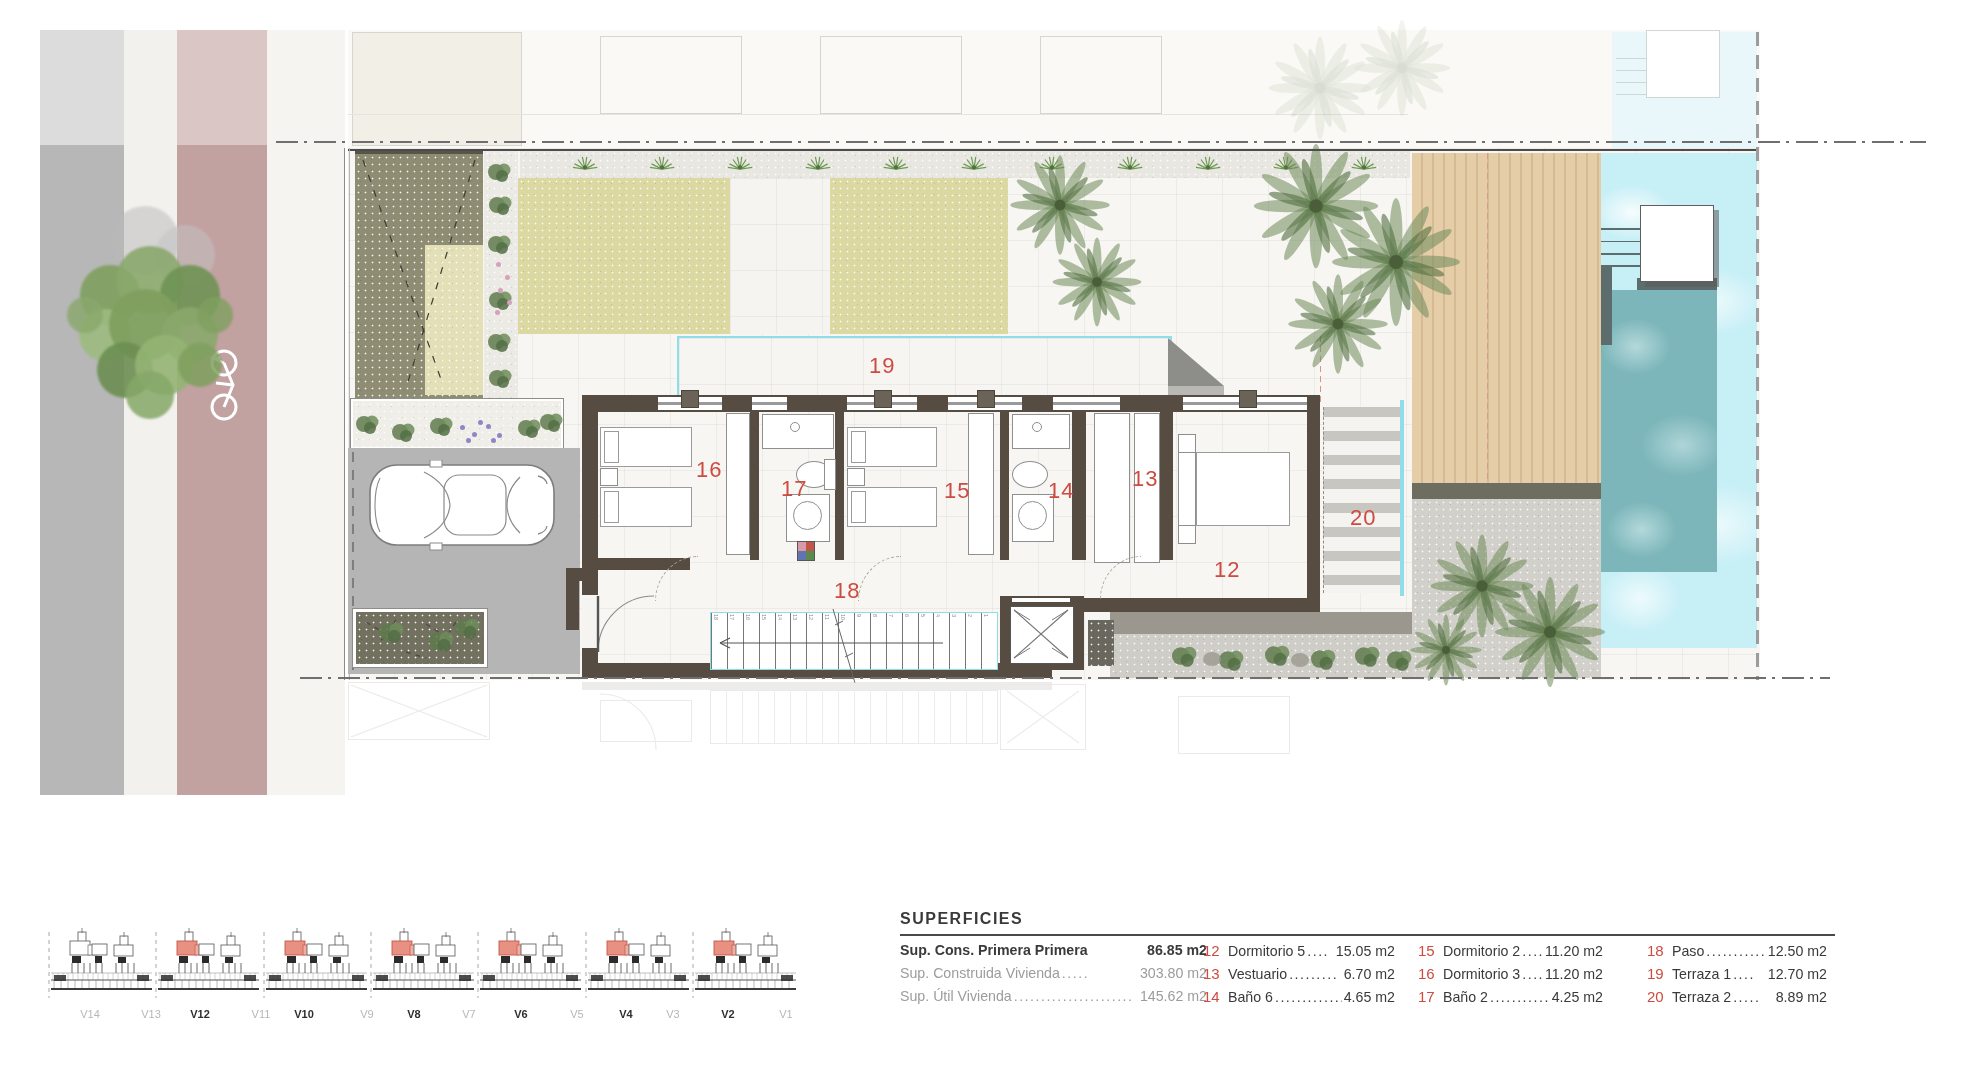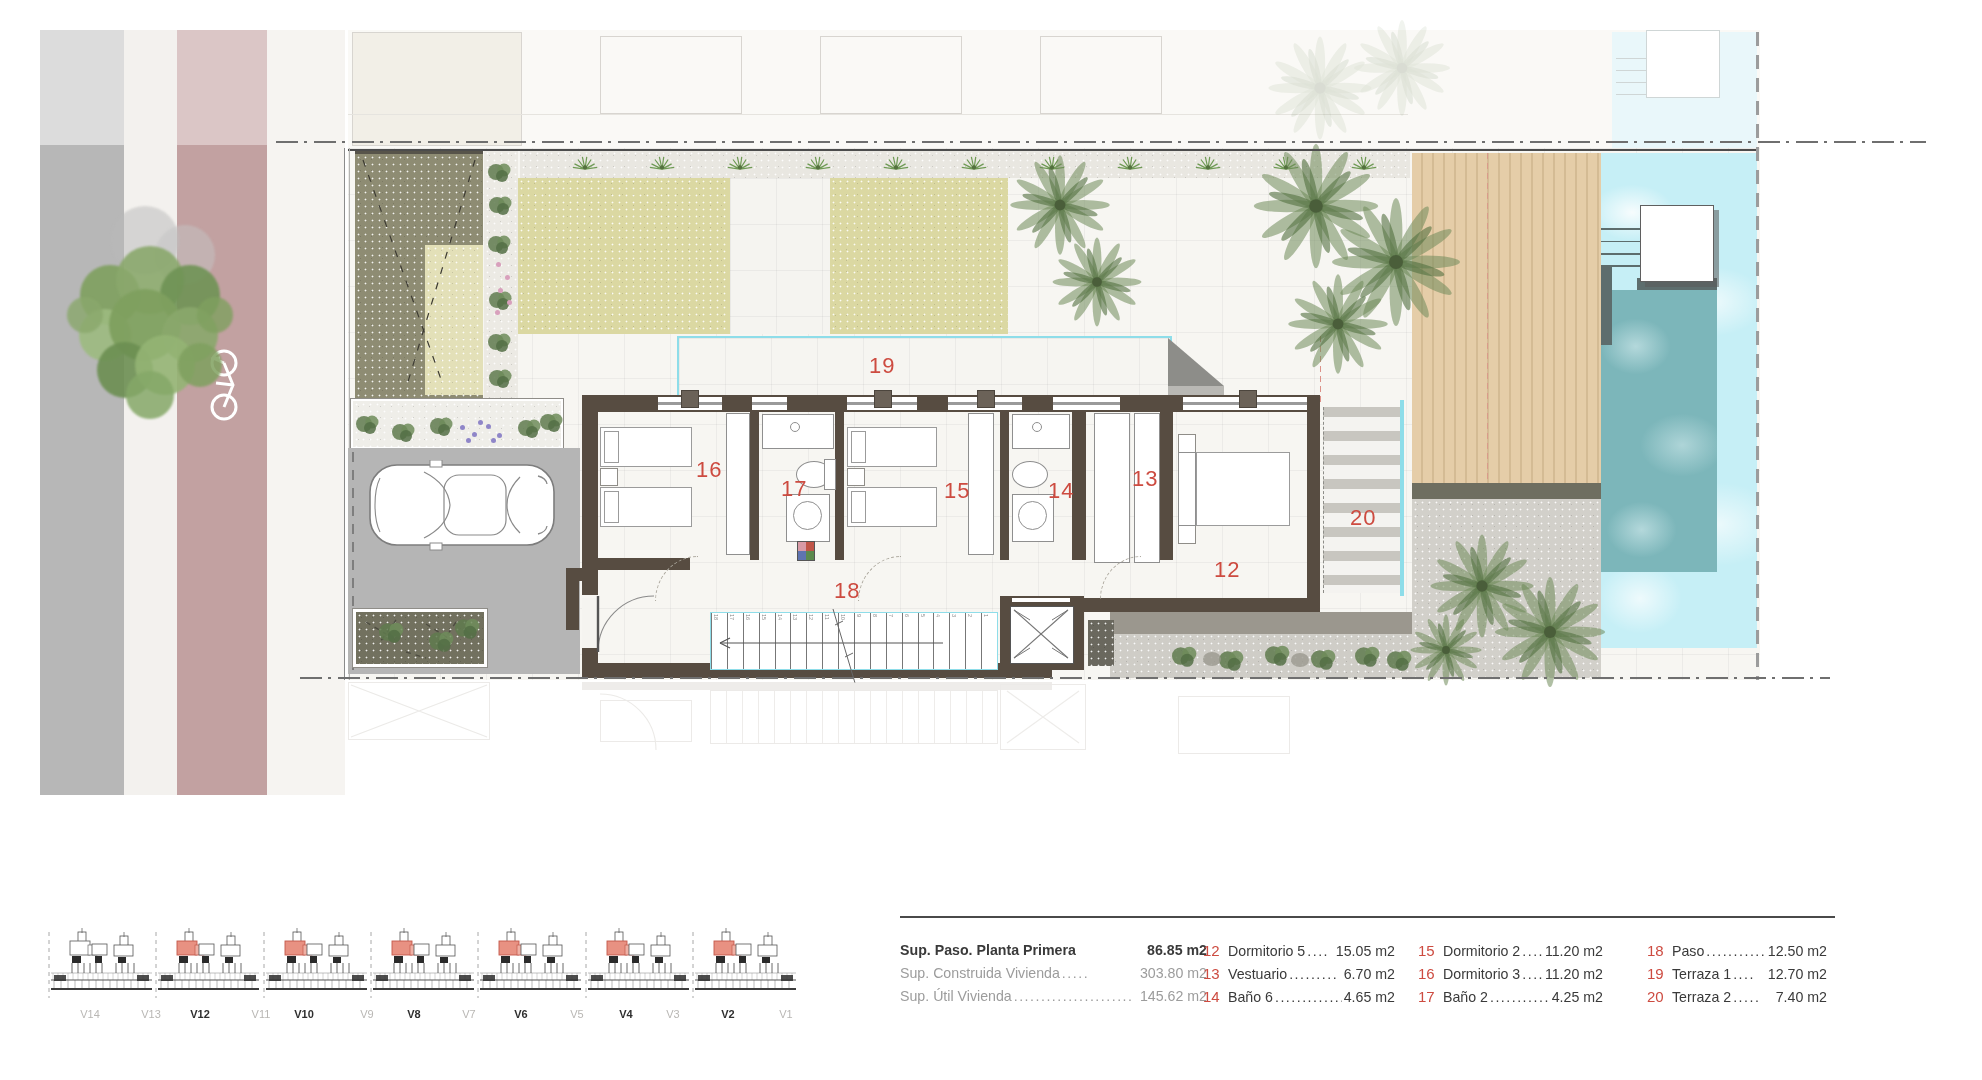--- a/index.html
+++ b/index.html
@@ -710,25 +710,26 @@
       <span class="elab" style="left: 461px;">V7</span>
       <span class="elab bold" style="left: 513px;">V6</span>
       <span class="elab" style="left: 569px;">V5</span>
       <span class="elab bold" style="left: 618px;">V4</span>
       <span class="elab" style="left: 665px;">V3</span>
       <span class="elab bold" style="left: 720px;">V2</span>
       <span class="elab" style="left: 778px;">V1</span>
     </div>
 
   <div class="a" style="left:900px;top:910px;width:935px;height:110px">
+    <div style="font-size:16px;font-weight:600;letter-spacing:1.5px;color:#3a3a3a">SUPERFICIES</div>
     <div style="margin-top:6px;border-top:2px solid #4a4a4a;width:935px"></div>
 
     <div class="a" style="left:0;top:32px;width:307px">
       <div class="leg-row" style="font-weight:700;height:23px">
-        <span>Sup. Paso. Planta Primera</span>
+        <span>Sup. Cons. Primera Primera</span>
         <span class="dots"></span>
         <span class="val">86.85 m2</span>
       </div>
       <div class="leg-row muted-row" style="height:23px">
         <span>Sup. Construida Vivienda</span>
         <span class="dots">.....</span>
         <span class="val">303.80 m2</span>
       </div>
       <div class="leg-row muted-row" style="height:23px">
         <span>Sup. Útil Vivienda</span>
@@ -787,18 +788,18 @@
       <div class="leg-row" style="height:23px">
         <span class="rnum">19</span>
         <span>Terraza 1</span>
         <span class="dots">....</span>
         <span class="val">12.70 m2</span>
       </div>
       <div class="leg-row" style="height:23px">
         <span class="rnum">20</span>
         <span>Terraza 2</span>
         <span class="dots">.....</span>
-        <span class="val">7.40 m2</span>
+        <span class="val">8.89 m2</span>
       </div>
     </div>
   </div>
 
 </div>
 
 </body></html>

